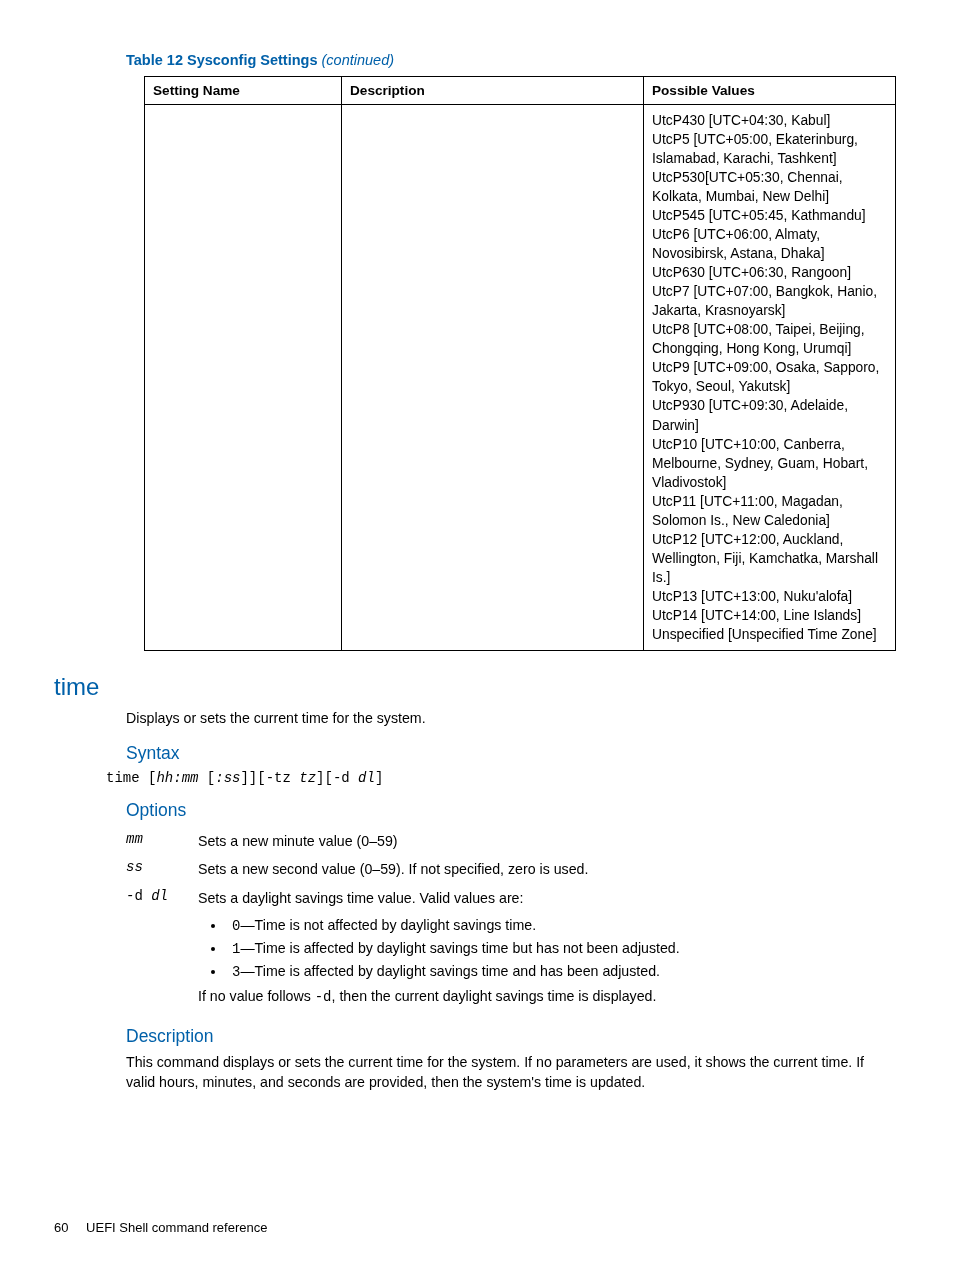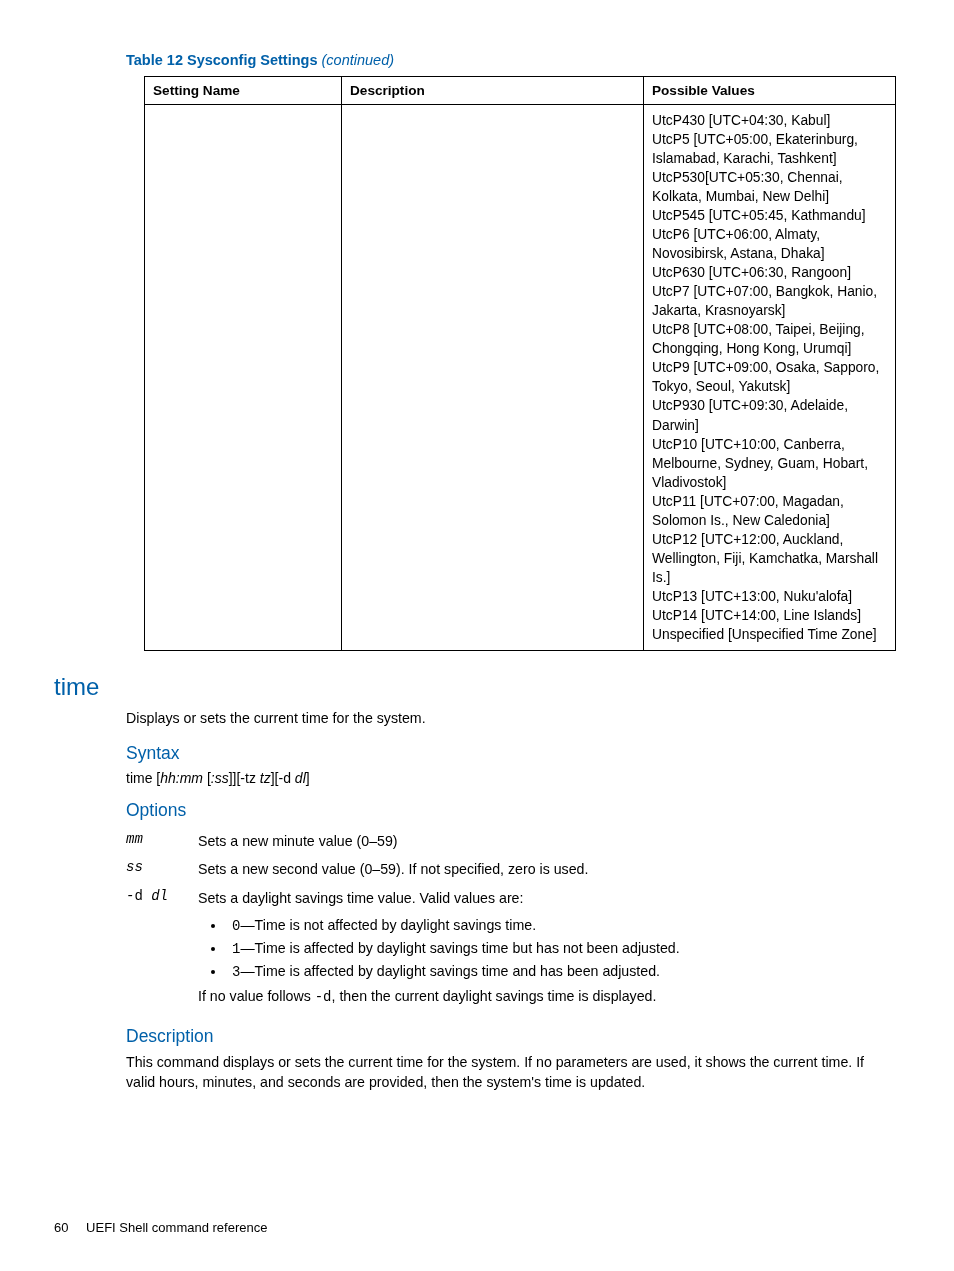--- a/index.html
+++ b/index.html
@@ -58,23 +58,23 @@
     color: #0060a9;
     font-weight: normal;
     font-size: 17.5px;
     margin: 14px 0 6px 72px;
   }
   .body-text {
     margin: 0 0 0 72px;
     line-height: 1.4;
   }
   .syntax-line {
-    font-family: Liberation Sans, sans-serif;
+    font-family: Liberation Mono, monospace;
     font-size: 14px;
-    margin-left: 72px;
+    margin-left: 52px;
   }
   .syntax-line .it { font-style: italic; }
   .opts {
     display: table;
     margin-left: 72px;
     border-collapse: collapse;
   }
   .opt-row { display: table-row; }
   .opt-key {
     display: table-cell;
@@ -138,21 +138,21 @@
             <div class="pv-line">UtcP5 [UTC+05:00, Ekaterinburg, Islamabad, Karachi, Tashkent]</div>
             <div class="pv-line">UtcP530[UTC+05:30, Chennai, Kolkata, Mumbai, New Delhi]</div>
             <div class="pv-line">UtcP545 [UTC+05:45, Kathmandu]</div>
             <div class="pv-line">UtcP6 [UTC+06:00, Almaty, Novosibirsk, Astana, Dhaka]</div>
             <div class="pv-line">UtcP630 [UTC+06:30, Rangoon]</div>
             <div class="pv-line">UtcP7 [UTC+07:00, Bangkok, Hanio, Jakarta, Krasnoyarsk]</div>
             <div class="pv-line">UtcP8 [UTC+08:00, Taipei, Beijing, Chongqing, Hong Kong, Urumqi]</div>
             <div class="pv-line">UtcP9 [UTC+09:00, Osaka, Sapporo, Tokyo, Seoul, Yakutsk]</div>
             <div class="pv-line">UtcP930 [UTC+09:30, Adelaide, Darwin]</div>
             <div class="pv-line">UtcP10 [UTC+10:00, Canberra, Melbourne, Sydney, Guam, Hobart, Vladivostok]</div>
-            <div class="pv-line">UtcP11 [UTC+07:00, Magadan, Solomon Is., New Caledonia]</div>
+            <div class="pv-line">UtcP11 [UTC+11:00, Magadan, Solomon Is., New Caledonia]</div>
             <div class="pv-line">UtcP12 [UTC+12:00, Auckland, Wellington, Fiji, Kamchatka, Marshall Is.]</div>
             <div class="pv-line">UtcP13 [UTC+13:00, Nuku'alofa]</div>
             <div class="pv-line">UtcP14 [UTC+14:00, Line Islands]</div>
             <div class="pv-line">Unspecified [Unspecified Time Zone]</div>
           </td>
       </tr>
     </tbody>
   </table>
 
   <h2 class="cmd">time</h2>

